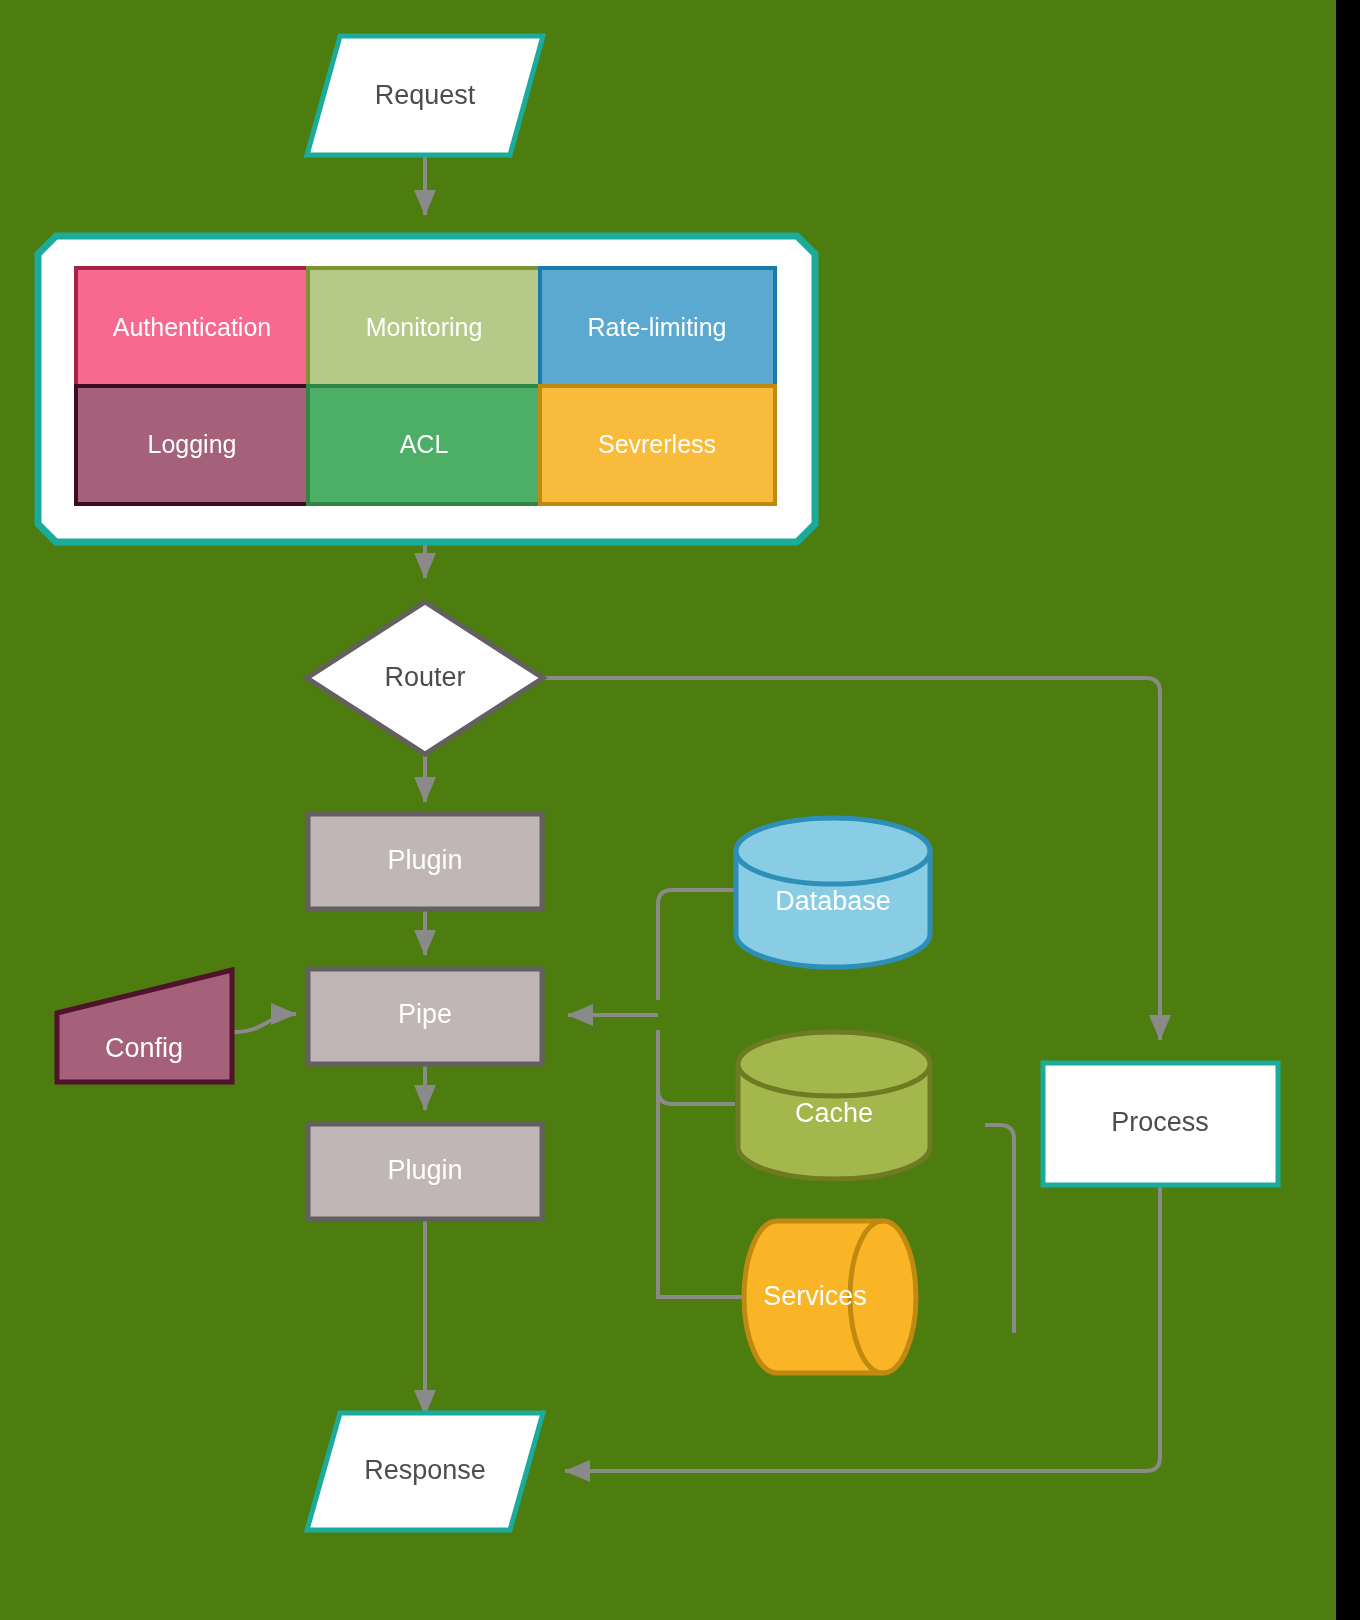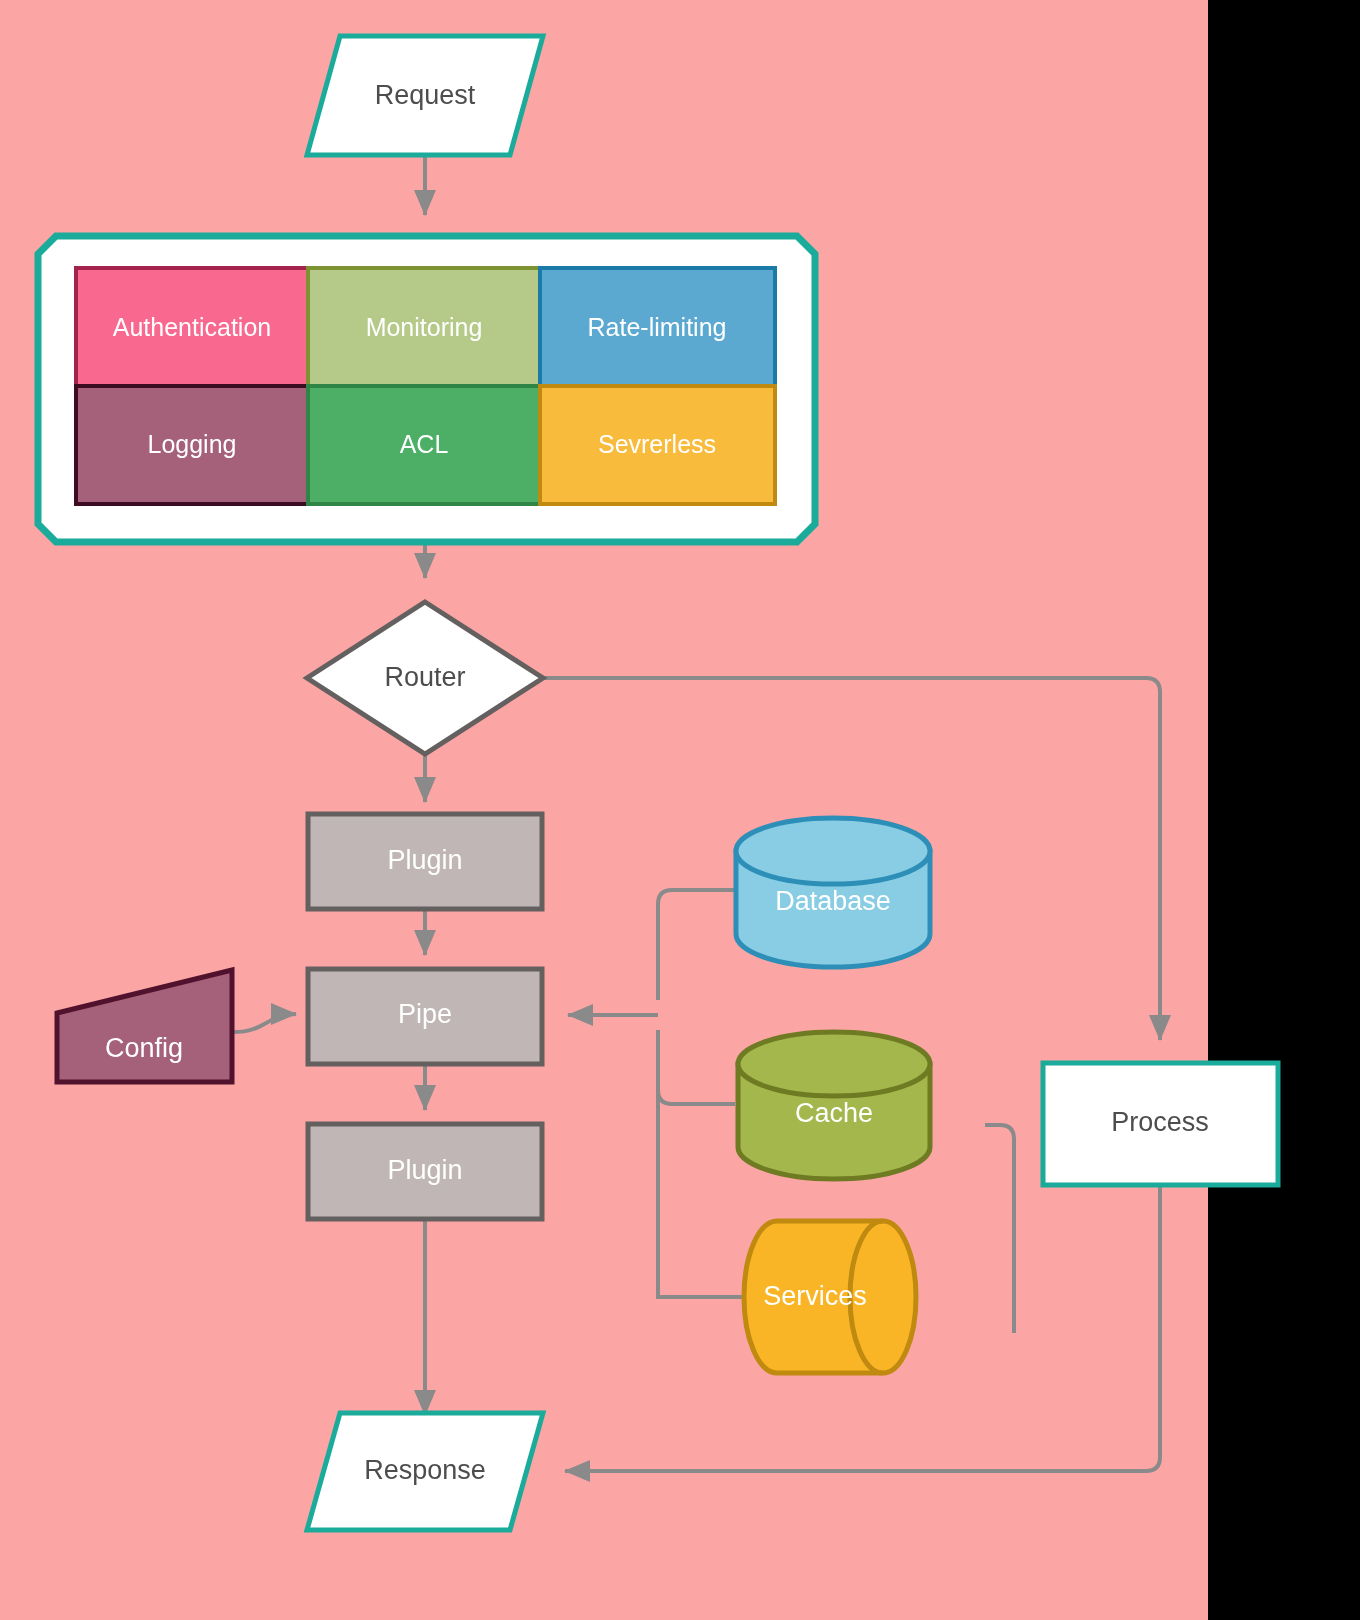--- a/index.html
+++ b/index.html
@@ -8,23 +8,23 @@
     background: #000000;
   }
   body {
     width: 1360px;
     height: 1620px;
     font-family: "Liberation Sans", sans-serif;
     overflow: hidden;
   }
   #diagram-root {
     position: relative;
-    width: 1208px;
+    width: 1336px;
     height: 1620px;
-    background: #fca5a5;
+    background: #4d7c0f;
   }
   svg#flow {
     display: block;
     width: 1360px;
     height: 1620px;
   }
   .node-label {
     font-family: "Liberation Sans", sans-serif;
     text-anchor: middle;
     dominant-baseline: middle;

